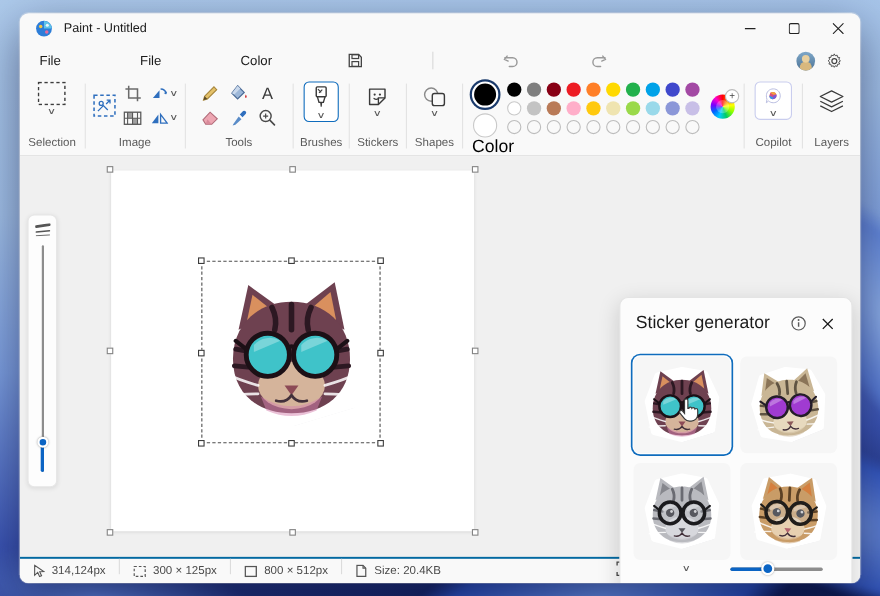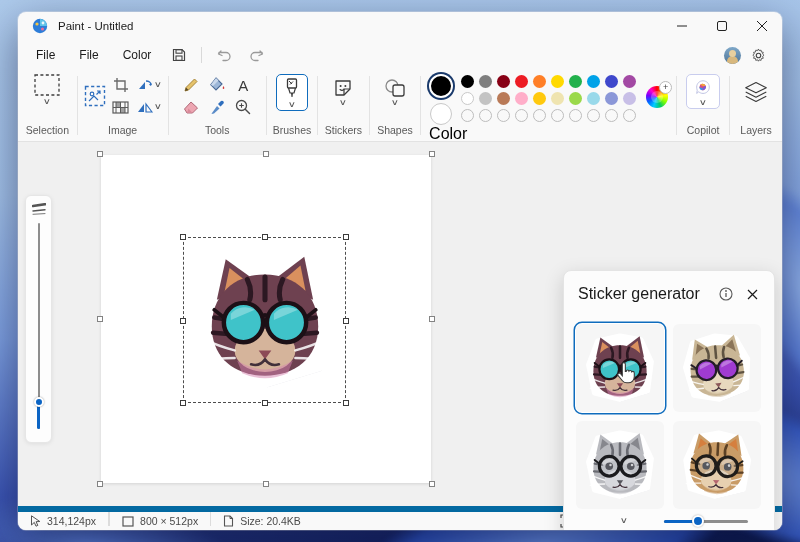--- a/index.html
+++ b/index.html
@@ -14,21 +14,21 @@
   .window { position:absolute; left:18px; top:12px; width:764px; height:518px; background:#f9f9f9; border-radius:8px; overflow:hidden; box-shadow:0 14px 44px rgba(5,12,48,.5), 0 0 0 1px rgba(255,255,255,.35); display:flex; flex-direction:column; }
 
   
   .titlebar { height:28px; display:flex; align-items:center; flex-shrink:0; }
   .app-icon { width:16px; height:16px; margin:0 10px 0 14px; }
   .title-text { font-size:11.5px; color:#1b1b1b; }
   .win-controls { margin-left:auto; display:flex; height:100%; }
   .win-btn { width:40px; height:100%; display:flex; align-items:center; justify-content:center; }
 
   
-  .menubar { height:30px; display:flex; align-items:center; flex-shrink:0; padding-left:6px; }
+  .menubar { height:30px; display:flex; align-items:center; flex-shrink:0; padding-left:6px;gap:48px; }
   .menu-item { font-size:12px; color:#1b1b1b; padding:4px 12px; border-radius:4px; }
   .mb-icon { width:28px; height:22px; display:flex; align-items:center; justify-content:center; border-radius:4px; margin:0 2px; }
   .mb-divider { width:1px; height:16px; background:#d9d9d9; margin:0 6px; }
   .mb-right { margin-left:auto; display:flex; align-items:center; gap:10px; padding-right:16px; }
   .avatar { width:17px; height:17px; border-radius:50%; background:linear-gradient(180deg,#7fa8c9 0%,#4d7396 100%); position:relative; overflow:hidden; }
   .avatar::after { content:""; position:absolute; left:5px; top:3px; width:7px; height:7px; border-radius:50%; background:#e8cf9e; box-shadow:0 8px 0 2px #d8b87e; }
 
   
   .ribbon { height:72px; display:flex; align-items:stretch; flex-shrink:0; border-bottom:1px solid #e2e2e2; background:#f9f9f9; }
   .rgroup { display:flex; flex-direction:column; align-items:center; justify-content:flex-start; padding:4px 6px 2px; position:relative; }
@@ -76,21 +76,21 @@
   .sp-title { font-size:16px; font-weight:normal; color:#1a1a1a; flex:1; }
   .sp-hicon { width:20px; height:20px; display:flex; align-items:center; justify-content:center; margin-left:6px; border-radius:4px; }
   .sp-input { margin:2px 12px 0; height:34px; background:#fff; border:1px solid #e1e1e1; border-bottom:1px solid #8a8a8a; border-radius:4px; font-size:11px; color:#1a1a1a; padding:0 10px; width:188px; font-family:"Liberation Sans",sans-serif; }
   .thumbgrid { display:grid; grid-template-columns:88px 88px; grid-auto-rows:88px; gap:9px; padding:12px; }
   .thumb { background:#f6f6f6; border-radius:6px; position:relative; display:flex; align-items:center; justify-content:center; }
   .thumb svg.cat { width:76px; height:76px; }
   .thumb.selected { box-shadow:0 0 0 1px #fff, 0 0 0 2.5px #0f6cbd; }
   .hand-cursor { position:absolute; left:44%; top:42%; width:22px; height:24px; }
 
   
-  .statusbar { height:24px; background:#f9f9f9; border-top:6px solid #0369a1; display:flex; align-items:flex-start; font-size:10.5px; color:#4a4a4a; flex-shrink:0; }
+  .statusbar { height:24px; background:#f9f9f9; border-top:2px solid #0369a1; display:flex; align-items:flex-start; font-size:10.5px; color:#4a4a4a; flex-shrink:0; }
   .sb-seg { display:flex; align-items:center; gap:6px; padding:0 12px; height:100%; }
   .sb-div { width:1px; height:14px; background:#dcdcdc; }
   .sb-right { margin-left:auto; display:flex; align-items:center; gap:8px; padding-right:12px; }
   .zoom-box { display:flex; align-items:center; gap:4px; border:1px solid #d2d2d2; background:#fdfdfd; border-radius:3px; padding:1px 6px; height:18px; }
   .hslider { position:relative; width:84px; height:12px; }
   .htrack { position:absolute; top:5px; left:0; right:0; height:3px; background:#8d8d8d; border-radius:2px; }
   .hfill { position:absolute; top:5px; left:0; width:40%; height:3px; background:#0b64c4; border-radius:2px; }
   .hthumb { position:absolute; top:0; left:calc(40% - 6px); width:12px; height:12px; border-radius:50%; background:#0b64c4; border:2px solid #fff; box-shadow:0 0 2px rgba(0,0,0,.35); }
 </style>
 </head>
@@ -472,20 +472,26 @@
   </div>
 
   <div class="statusbar">
     <div class="sb-seg">
       <svg width="11" height="12" viewBox="0 0 11 12">
         <path d="M1.5 0.8 L1.5 10 L4.3 7.4 L6 11.2 L7.8 10.4 L6.1 6.7 L9.8 6.5 Z" fill="none" stroke="#555" stroke-width="1"></path>
       </svg>
       <span>314,124px</span>
     </div>
     <div class="sb-div"></div>
+    <div class="sb-seg">
+      <svg width="12" height="11" viewBox="0 0 12 11">
+        <rect x="1" y="1" width="10" height="9" fill="none" stroke="#555" stroke-width="1.1" stroke-dasharray="2.4 1.8"></rect>
+      </svg>
+      <span>300 × 125px</span>
+    </div>
     <div class="sb-div"></div>
     <div class="sb-seg">
       <svg width="12" height="11" viewBox="0 0 12 11">
         <rect x="1" y="1" width="10" height="9" fill="none" stroke="#555" stroke-width="1.2"></rect>
       </svg>
       <span>800 × 512px</span>
     </div>
     <div class="sb-div"></div>
     <div class="sb-seg">
       <svg width="11" height="12" viewBox="0 0 11 12">

